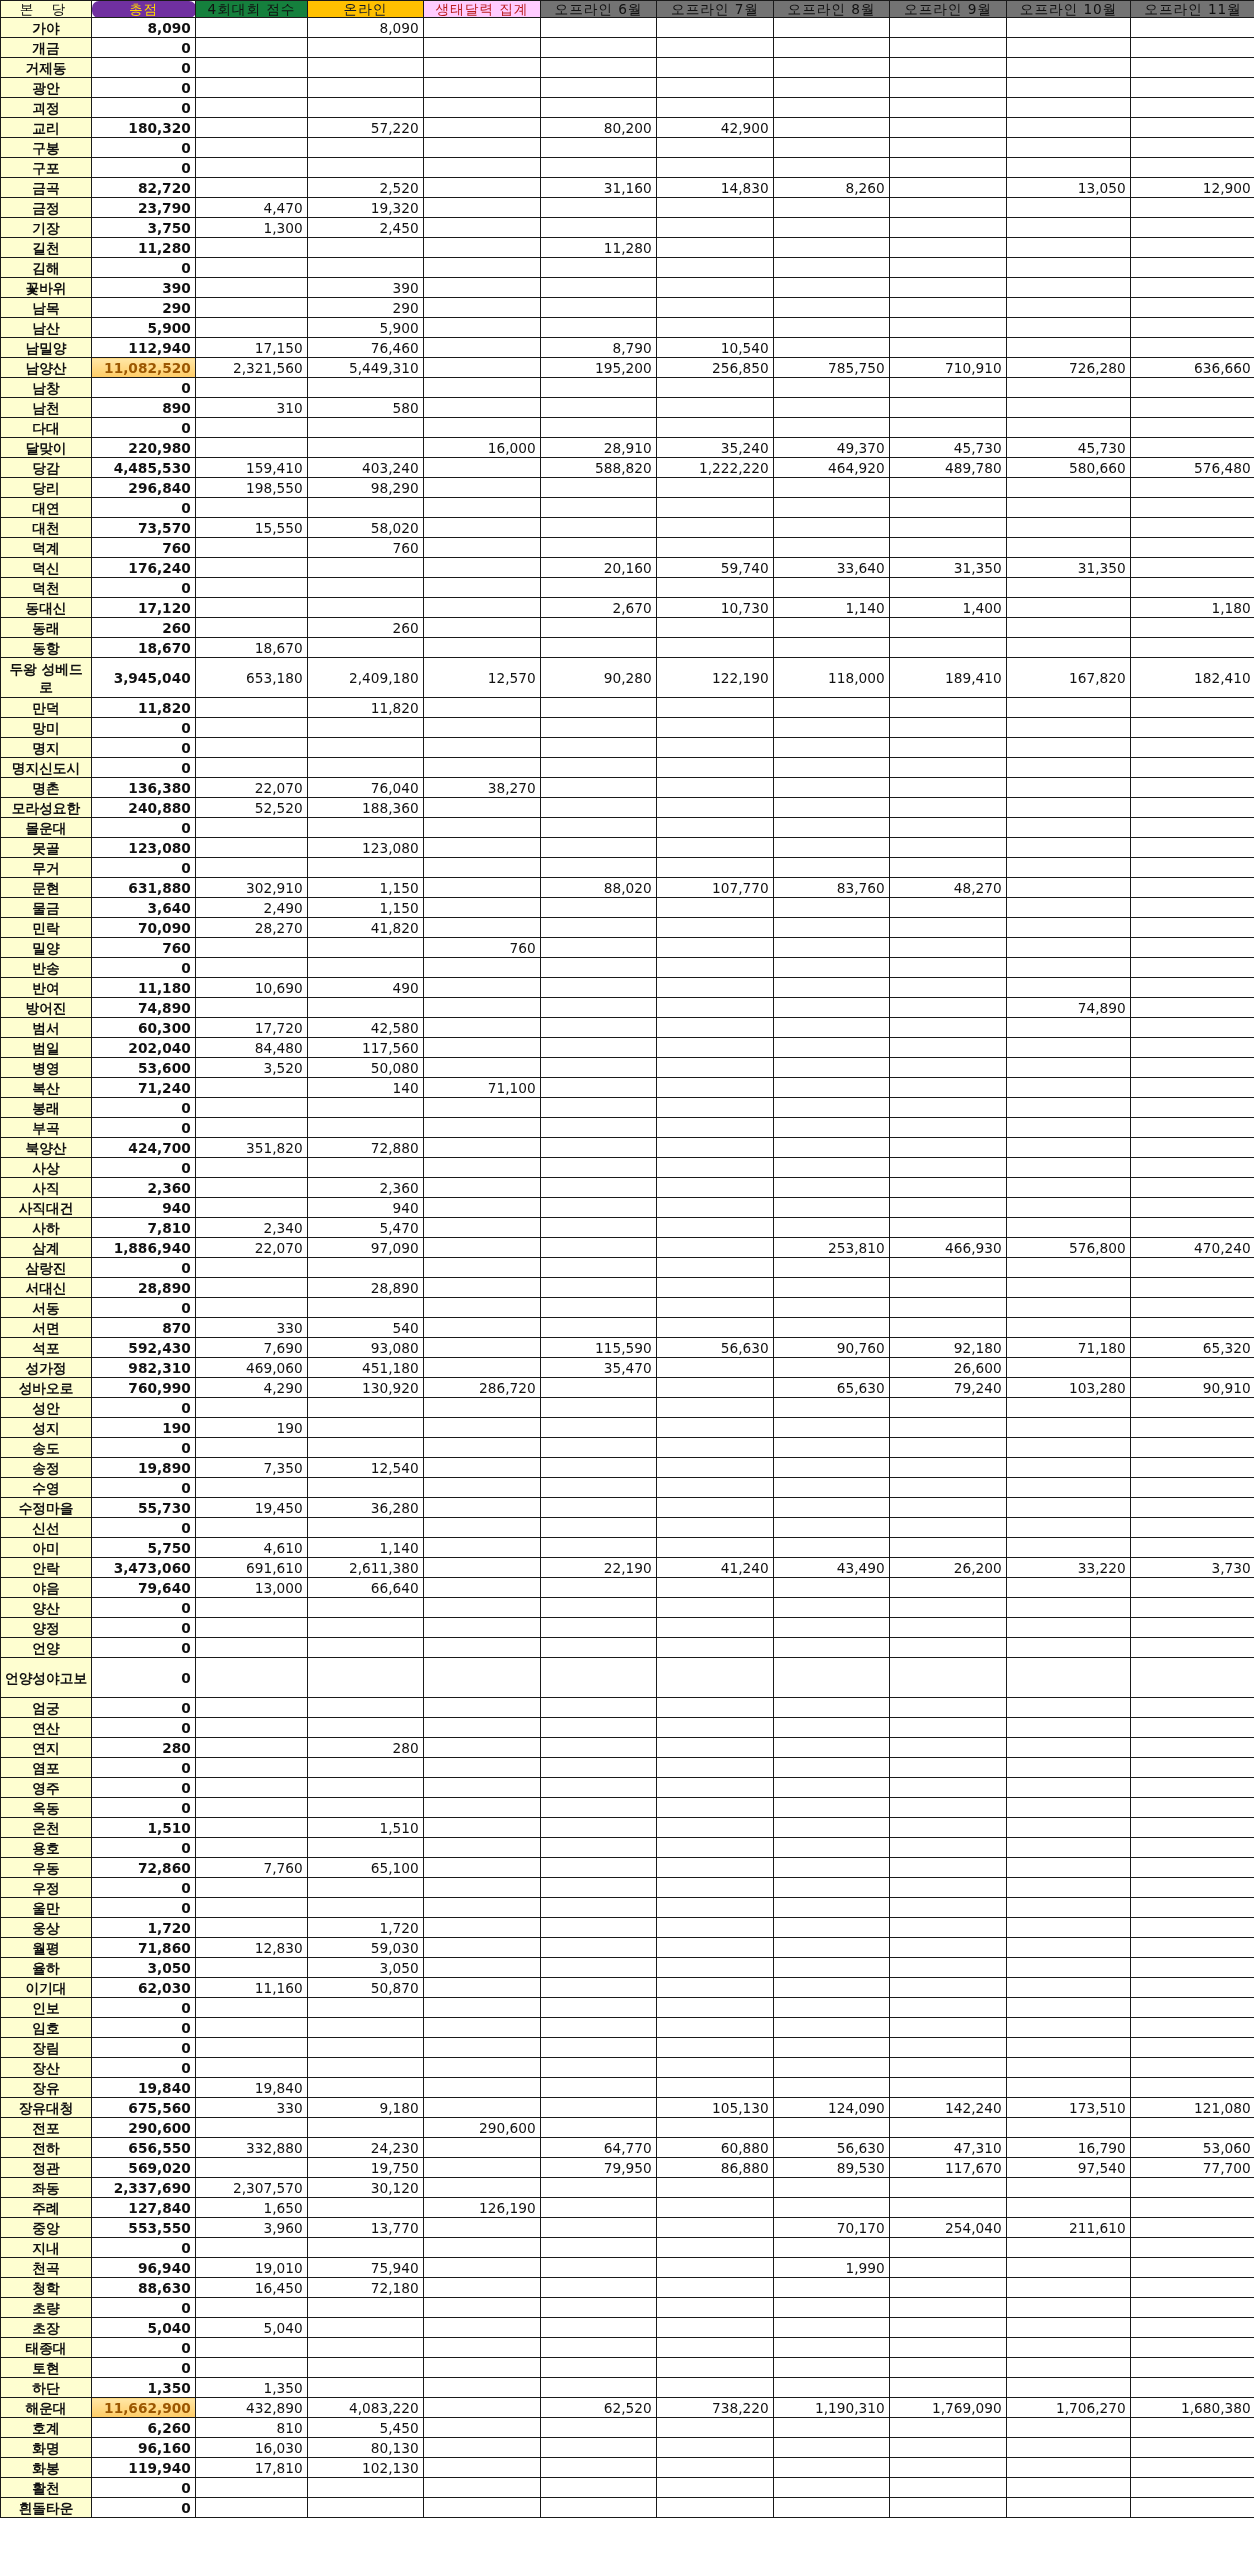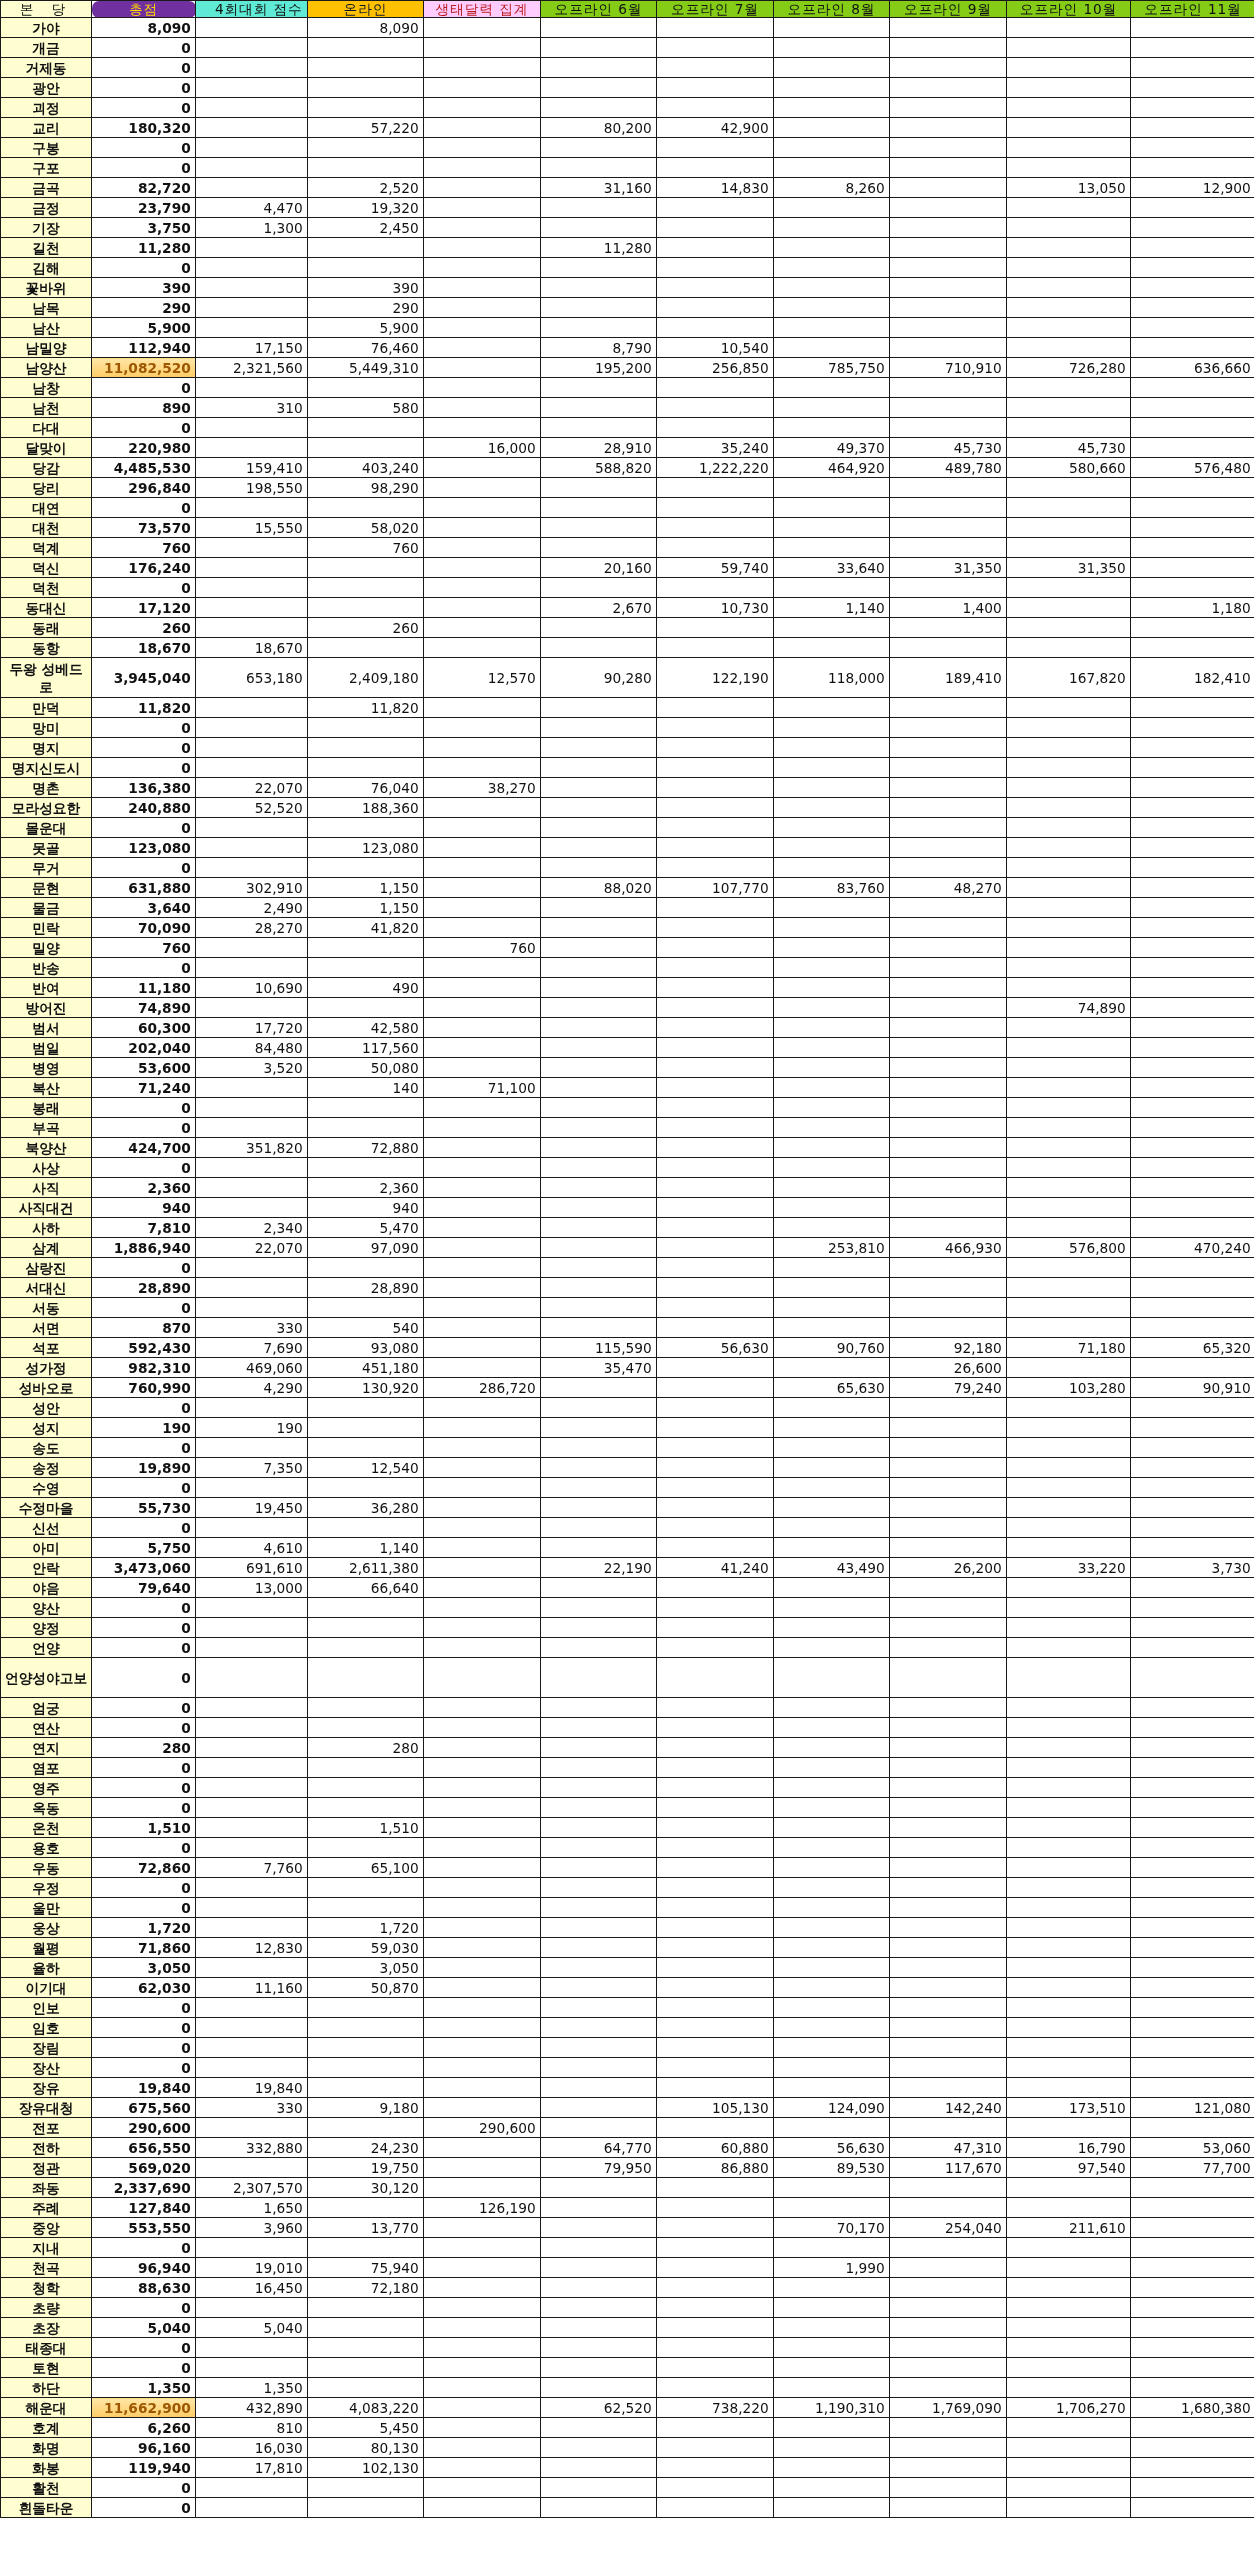--- a/index.html
+++ b/index.html
@@ -5,24 +5,24 @@
   html, body { margin: 0; padding: 0; background: #ffffff; }
   body { width: 1254px; height: 2576px; overflow: hidden; font-family: "DejaVu Sans", "Liberation Sans", sans-serif; }
   table.sheet { border-collapse: collapse; table-layout: fixed; width: 1254px; }
   table.sheet td, table.sheet th {
     border: 1.7px solid #1a1a1a; padding: 0 4.3px; overflow: hidden; white-space: nowrap;
     font-size: 13.7px; line-height: 16.3px; box-sizing: border-box;
   }
   table.sheet th { height: 17px; font-weight: normal; text-align: center; font-size: 13.7px; letter-spacing: 0.9px; margin-left: 32px; }
   table.sheet th.h-name { background: #fefed0; color: #111; letter-spacing: 6.9px; }
   table.sheet th.h-total { background: #7030a0; color: #ffd700; border-radius: 7px; }
-  table.sheet th.h-r4 { background: #5eead4; color: #111; text-align: right; }
+  table.sheet th.h-r4 { background: #15803d; color: #111; }
   table.sheet th.h-online { background: #ffc000; color: #0f172a; }
   table.sheet th.h-eco { background: #ffccff; color: #b91c1c; }
-  table.sheet th.h-off { background: #84cc16; color: #111; }
+  table.sheet th.h-off { background: #737373; color: #111; }
   table.sheet tr.row td { height: 20px; }
   table.sheet tr.row.tall td { height: 40px; }
   td.c-name { background: #fefed0; text-align: center; font-weight: bold; color: #111; white-space: normal !important; line-height: 18px !important; padding: 0 1.7px !important; }
   td.c-total { text-align: right; font-weight: bold; color: #111; }
   td.c-total.hl { background: linear-gradient(#ffe7a6, #ffcc66); color: #9c5700; font-weight: bold; }
   td.c-num { text-align: right; color: #111; font-size: 13px; }
 </style>
 </head>
 <body>
 

